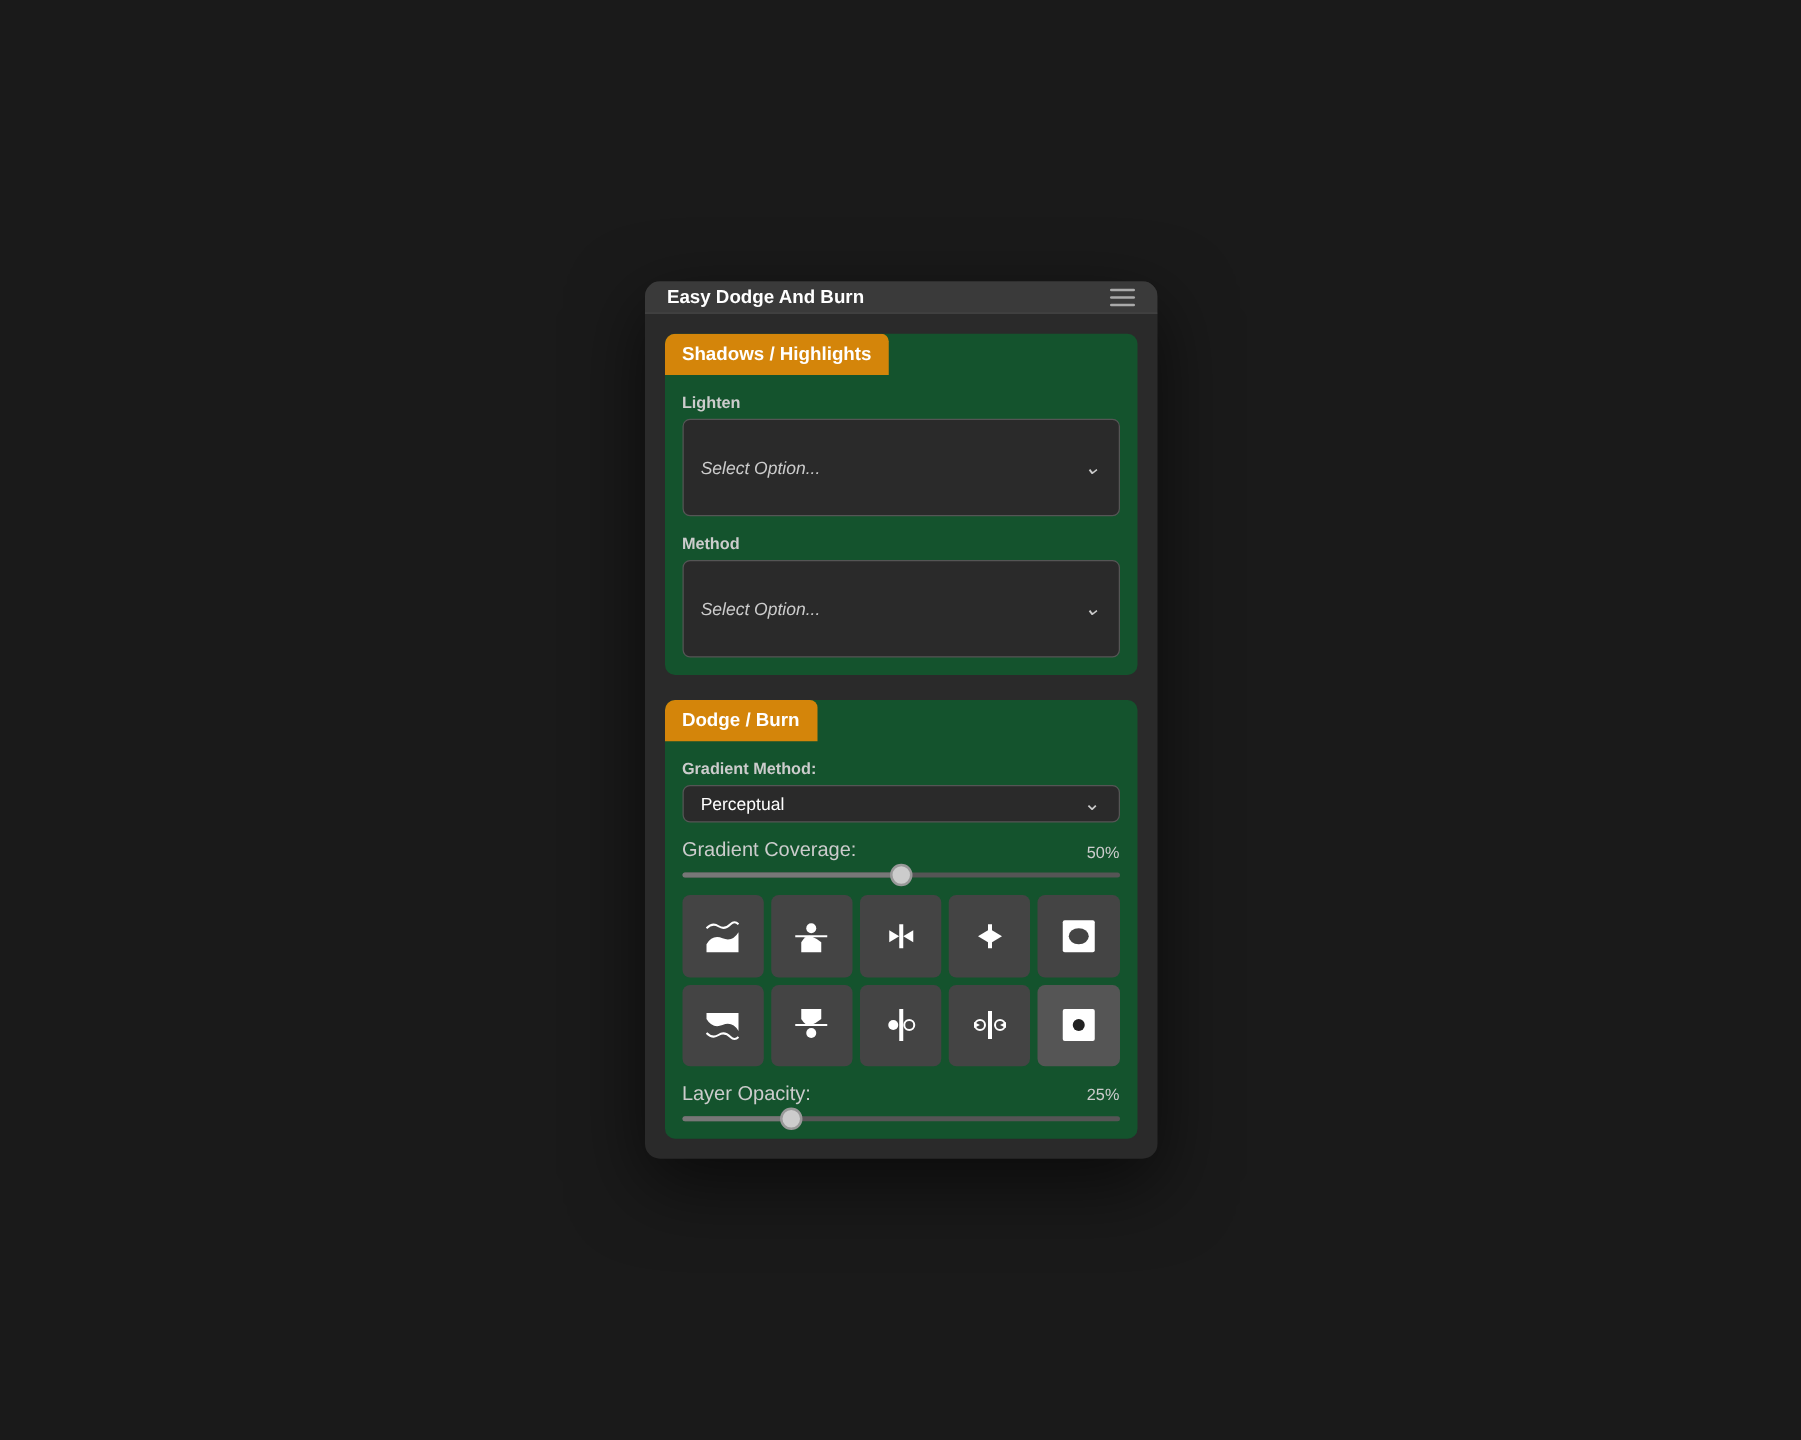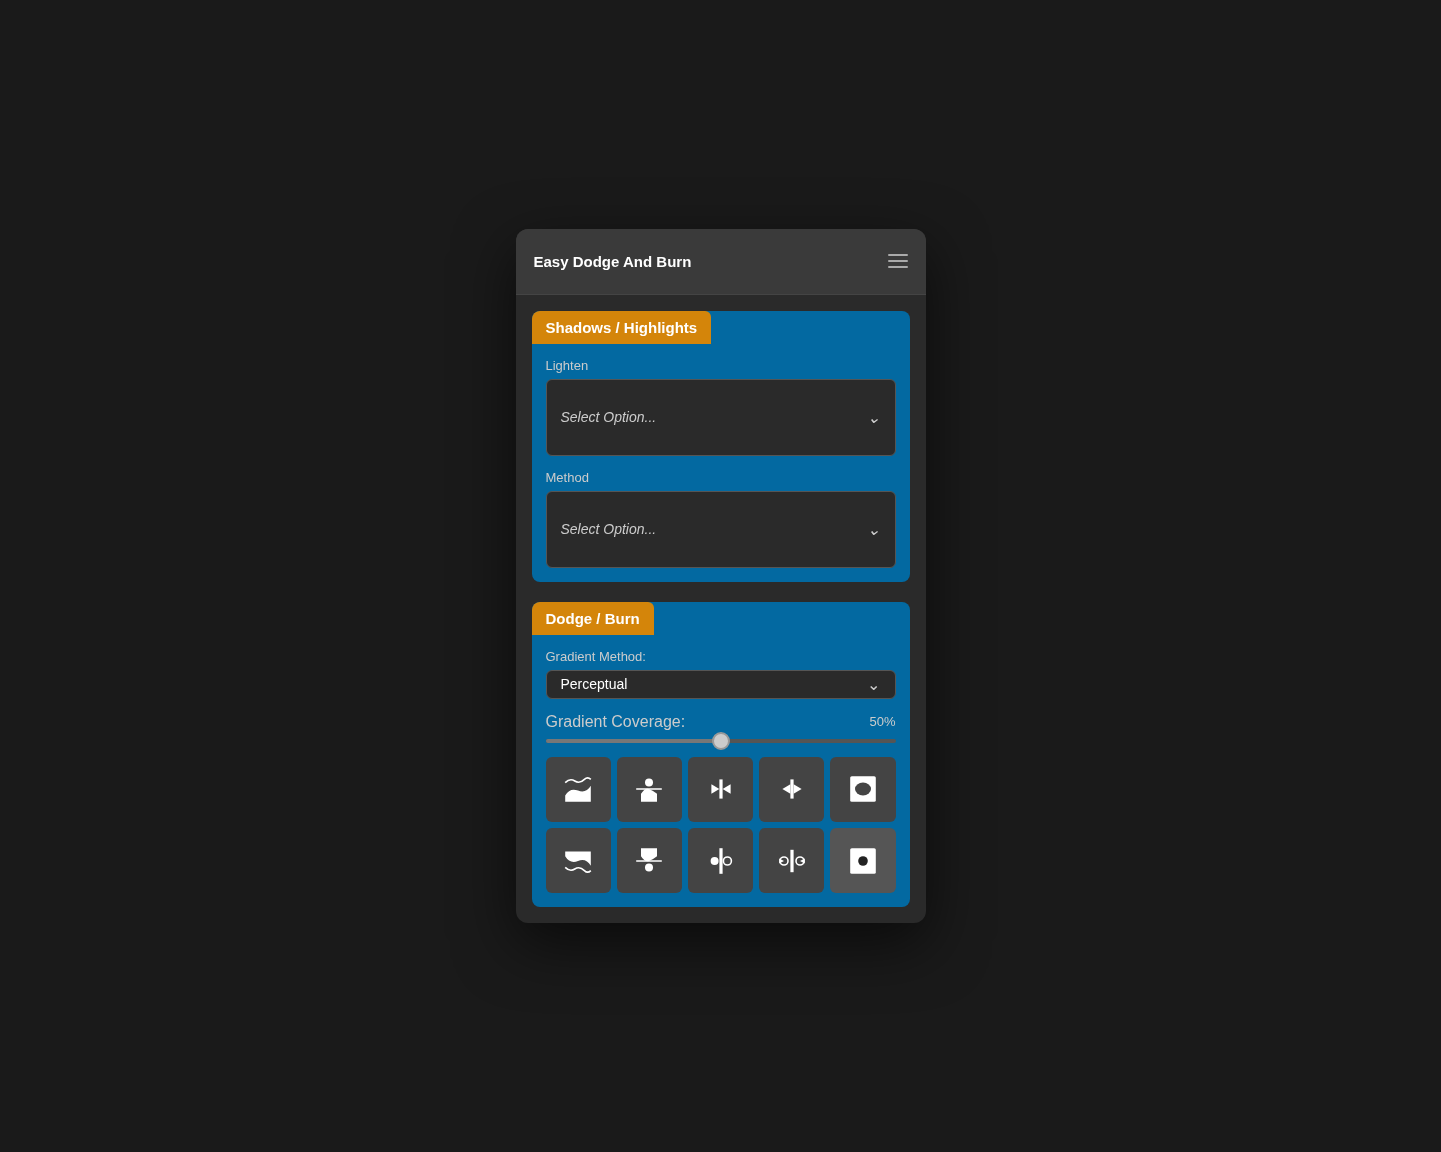--- a/index.html
+++ b/index.html
@@ -18,21 +18,21 @@
       border-radius: 12px;
       overflow: hidden;
       box-shadow: 0 20px 60px rgba(0,0,0,0.6);
     }
 
     .title-bar {
       background: #3a3a3a;
       display: flex;
       align-items: center;
       justify-content: space-between;
-      padding: 24px 18px;
+      padding: 4px 18px;
       border-bottom: 1px solid #444;
     }
 
     .title-bar-title {
       color: #fff;
       font-size: 15px;
       font-weight: 600;
     }
 
     .menu-icon {
@@ -50,21 +50,21 @@
     }
 
     .panel-body {
       padding: 16px;
       display: flex;
       flex-direction: column;
       gap: 20px;
     }
 
     .section {
-      background: #0369a1;
+      background: #14532d;
       border-radius: 8px;
       overflow: hidden;
     }
 
     .section-header {
       background: #d4850a;
       color: #fff;
       font-size: 15px;
       font-weight: 600;
       padding: 8px 14px;
@@ -77,20 +77,21 @@
       padding: 14px;
       display: flex;
       flex-direction: column;
       gap: 14px;
     }
 
     .field-label {
       color: #ccc;
       font-size: 13px;
       margin-bottom: 6px;
+      font-weight: bold;
     }
 
     .select-dropdown {
       width: 100%;
       background: #2a2a2a;
       border: 1px solid #555;
       border-radius: 6px;
       padding: 28px 14px;
       color: #ccc;
       font-size: 14px;
@@ -331,18 +332,28 @@
           </div>
 
           <div class="icon-btn active">
             <svg viewBox="0 0 40 40" fill="white">
               <rect x="4" y="4" width="32" height="32" fill="white" rx="2"></rect>
               <circle cx="20" cy="20" r="6" fill="#222"></circle>
             </svg>
           </div>
         </div>
 
+        <div class="slider-row">
+          <div class="slider-label-row">
+            <span class="slider-label">Layer Opacity:</span>
+            <span class="slider-value">25%</span>
+          </div>
+          <div class="slider-track">
+            <div class="slider-fill" style="width:25%"></div>
+            <div class="slider-thumb" style="left:25%"></div>
+          </div>
+        </div>
 
       </div>
     </div>
 
   </div>
 </div>
 
 </body></html>

